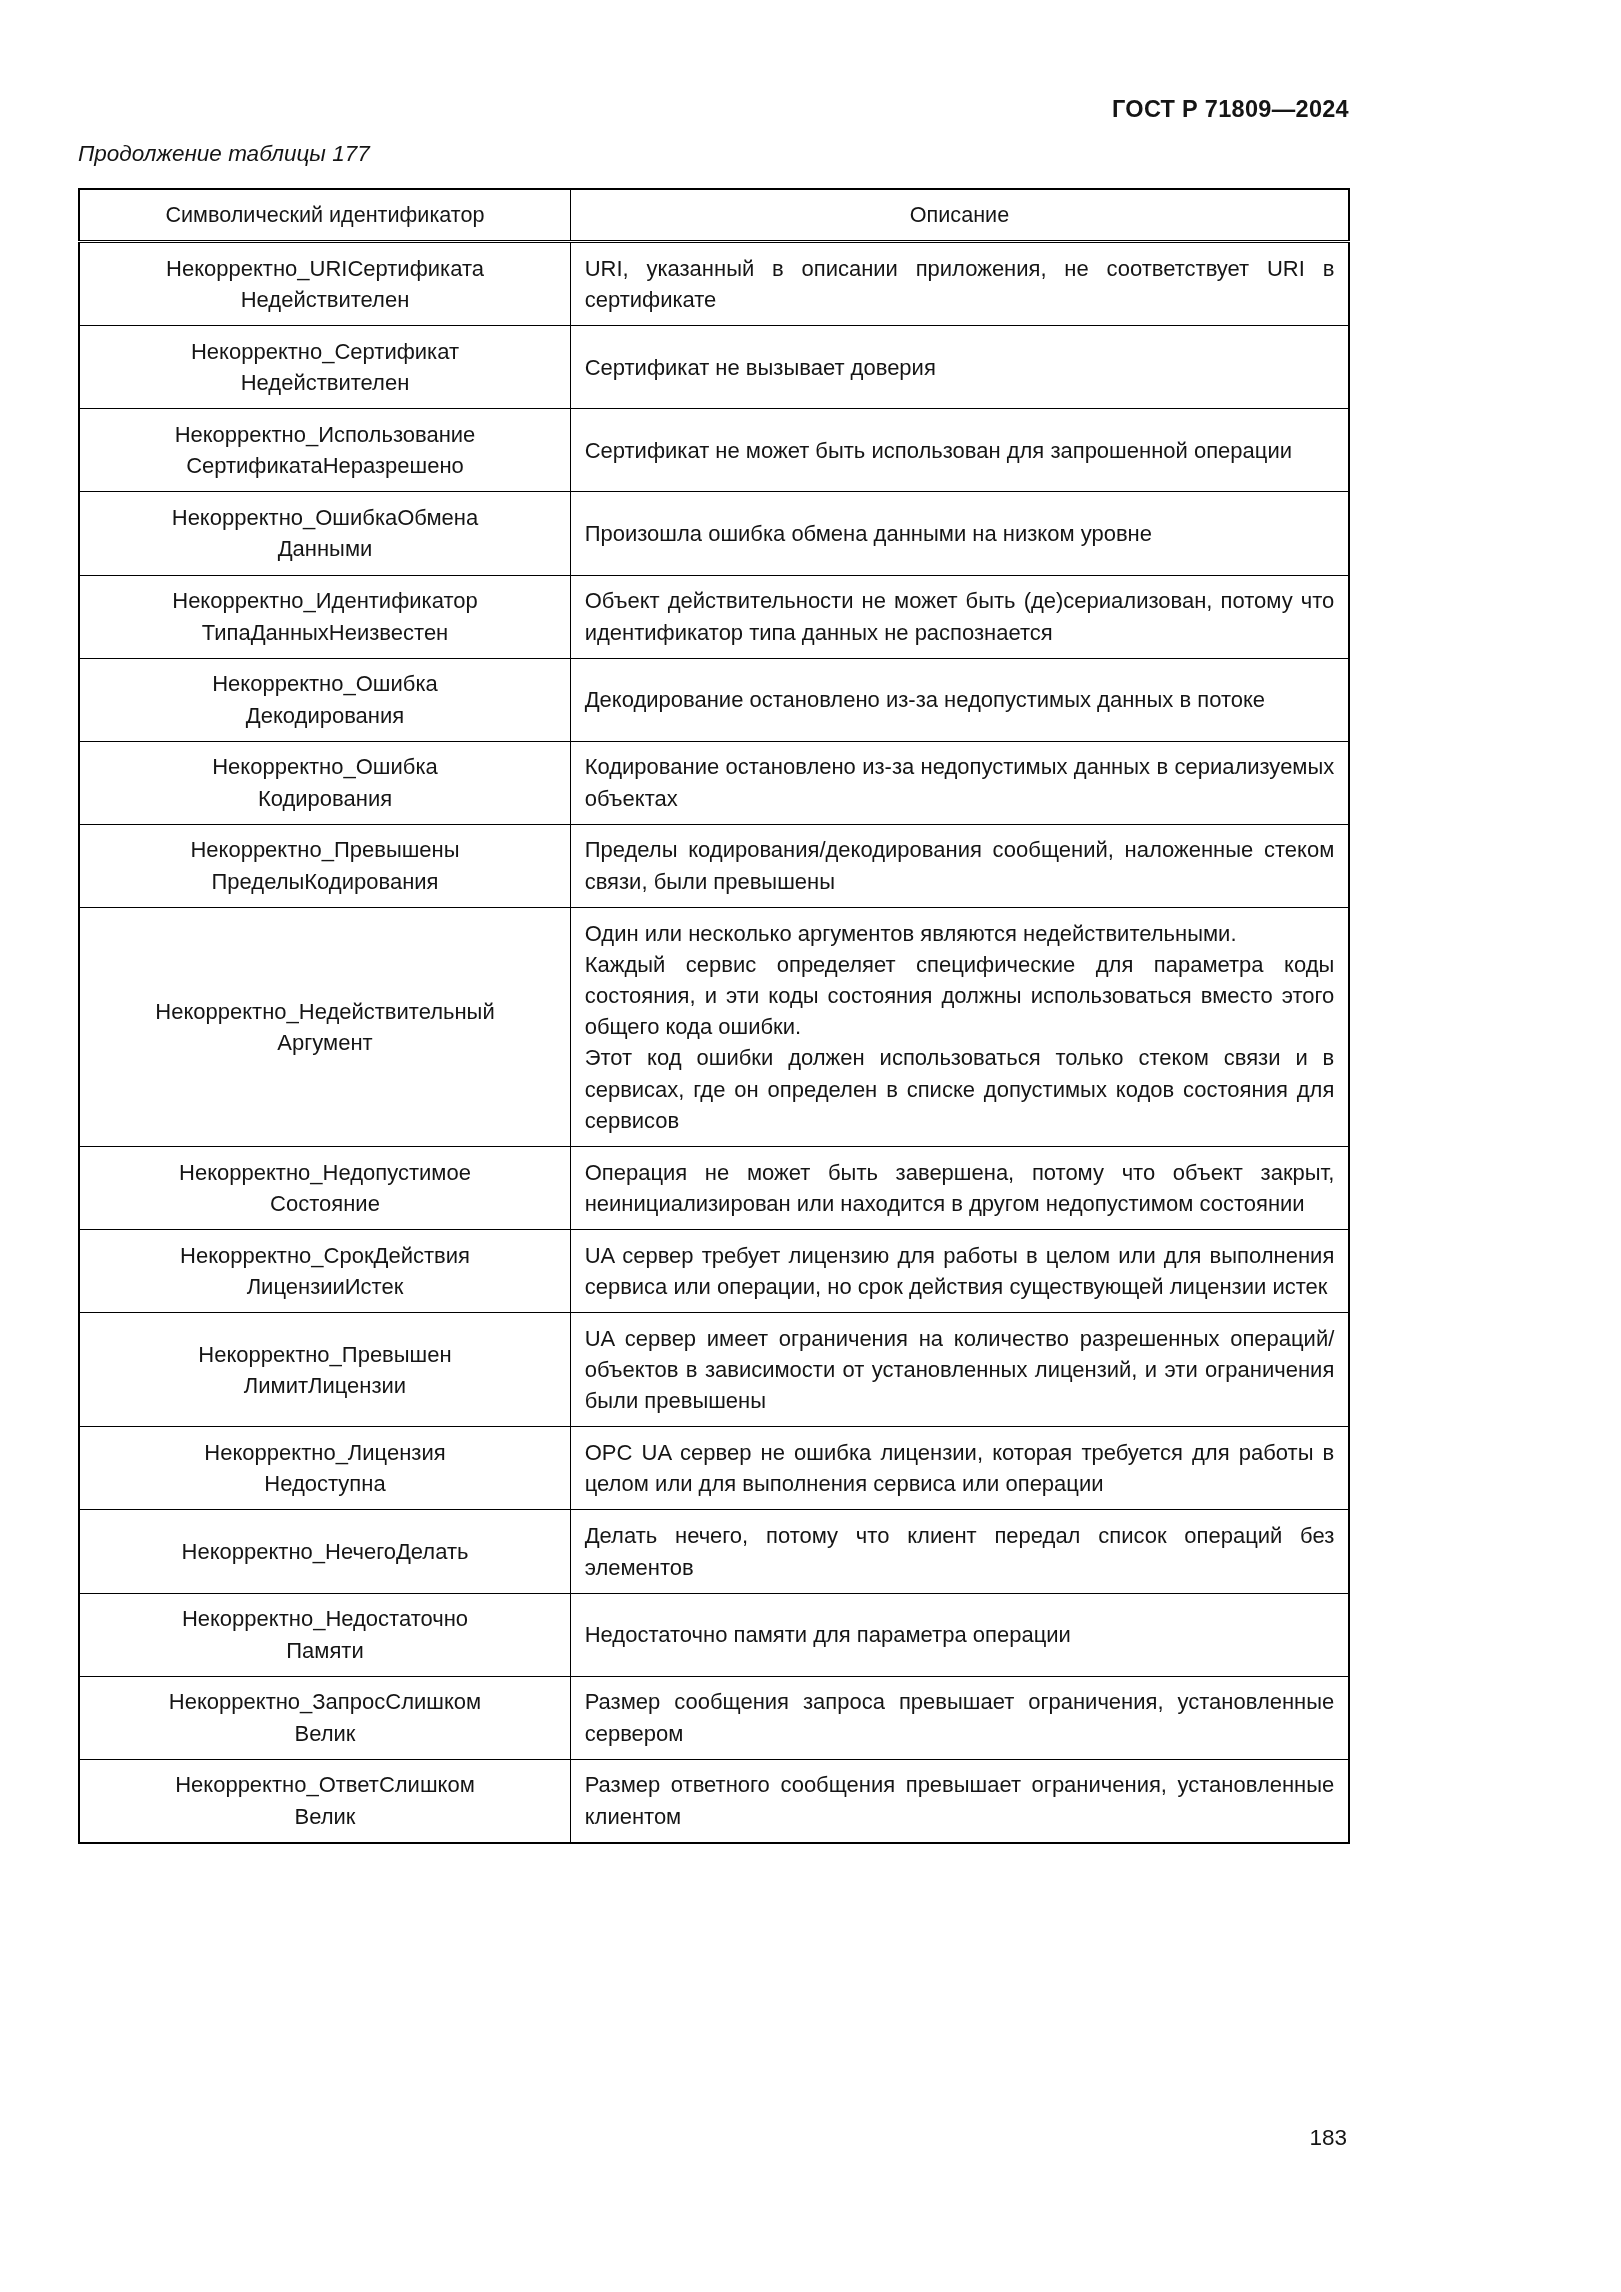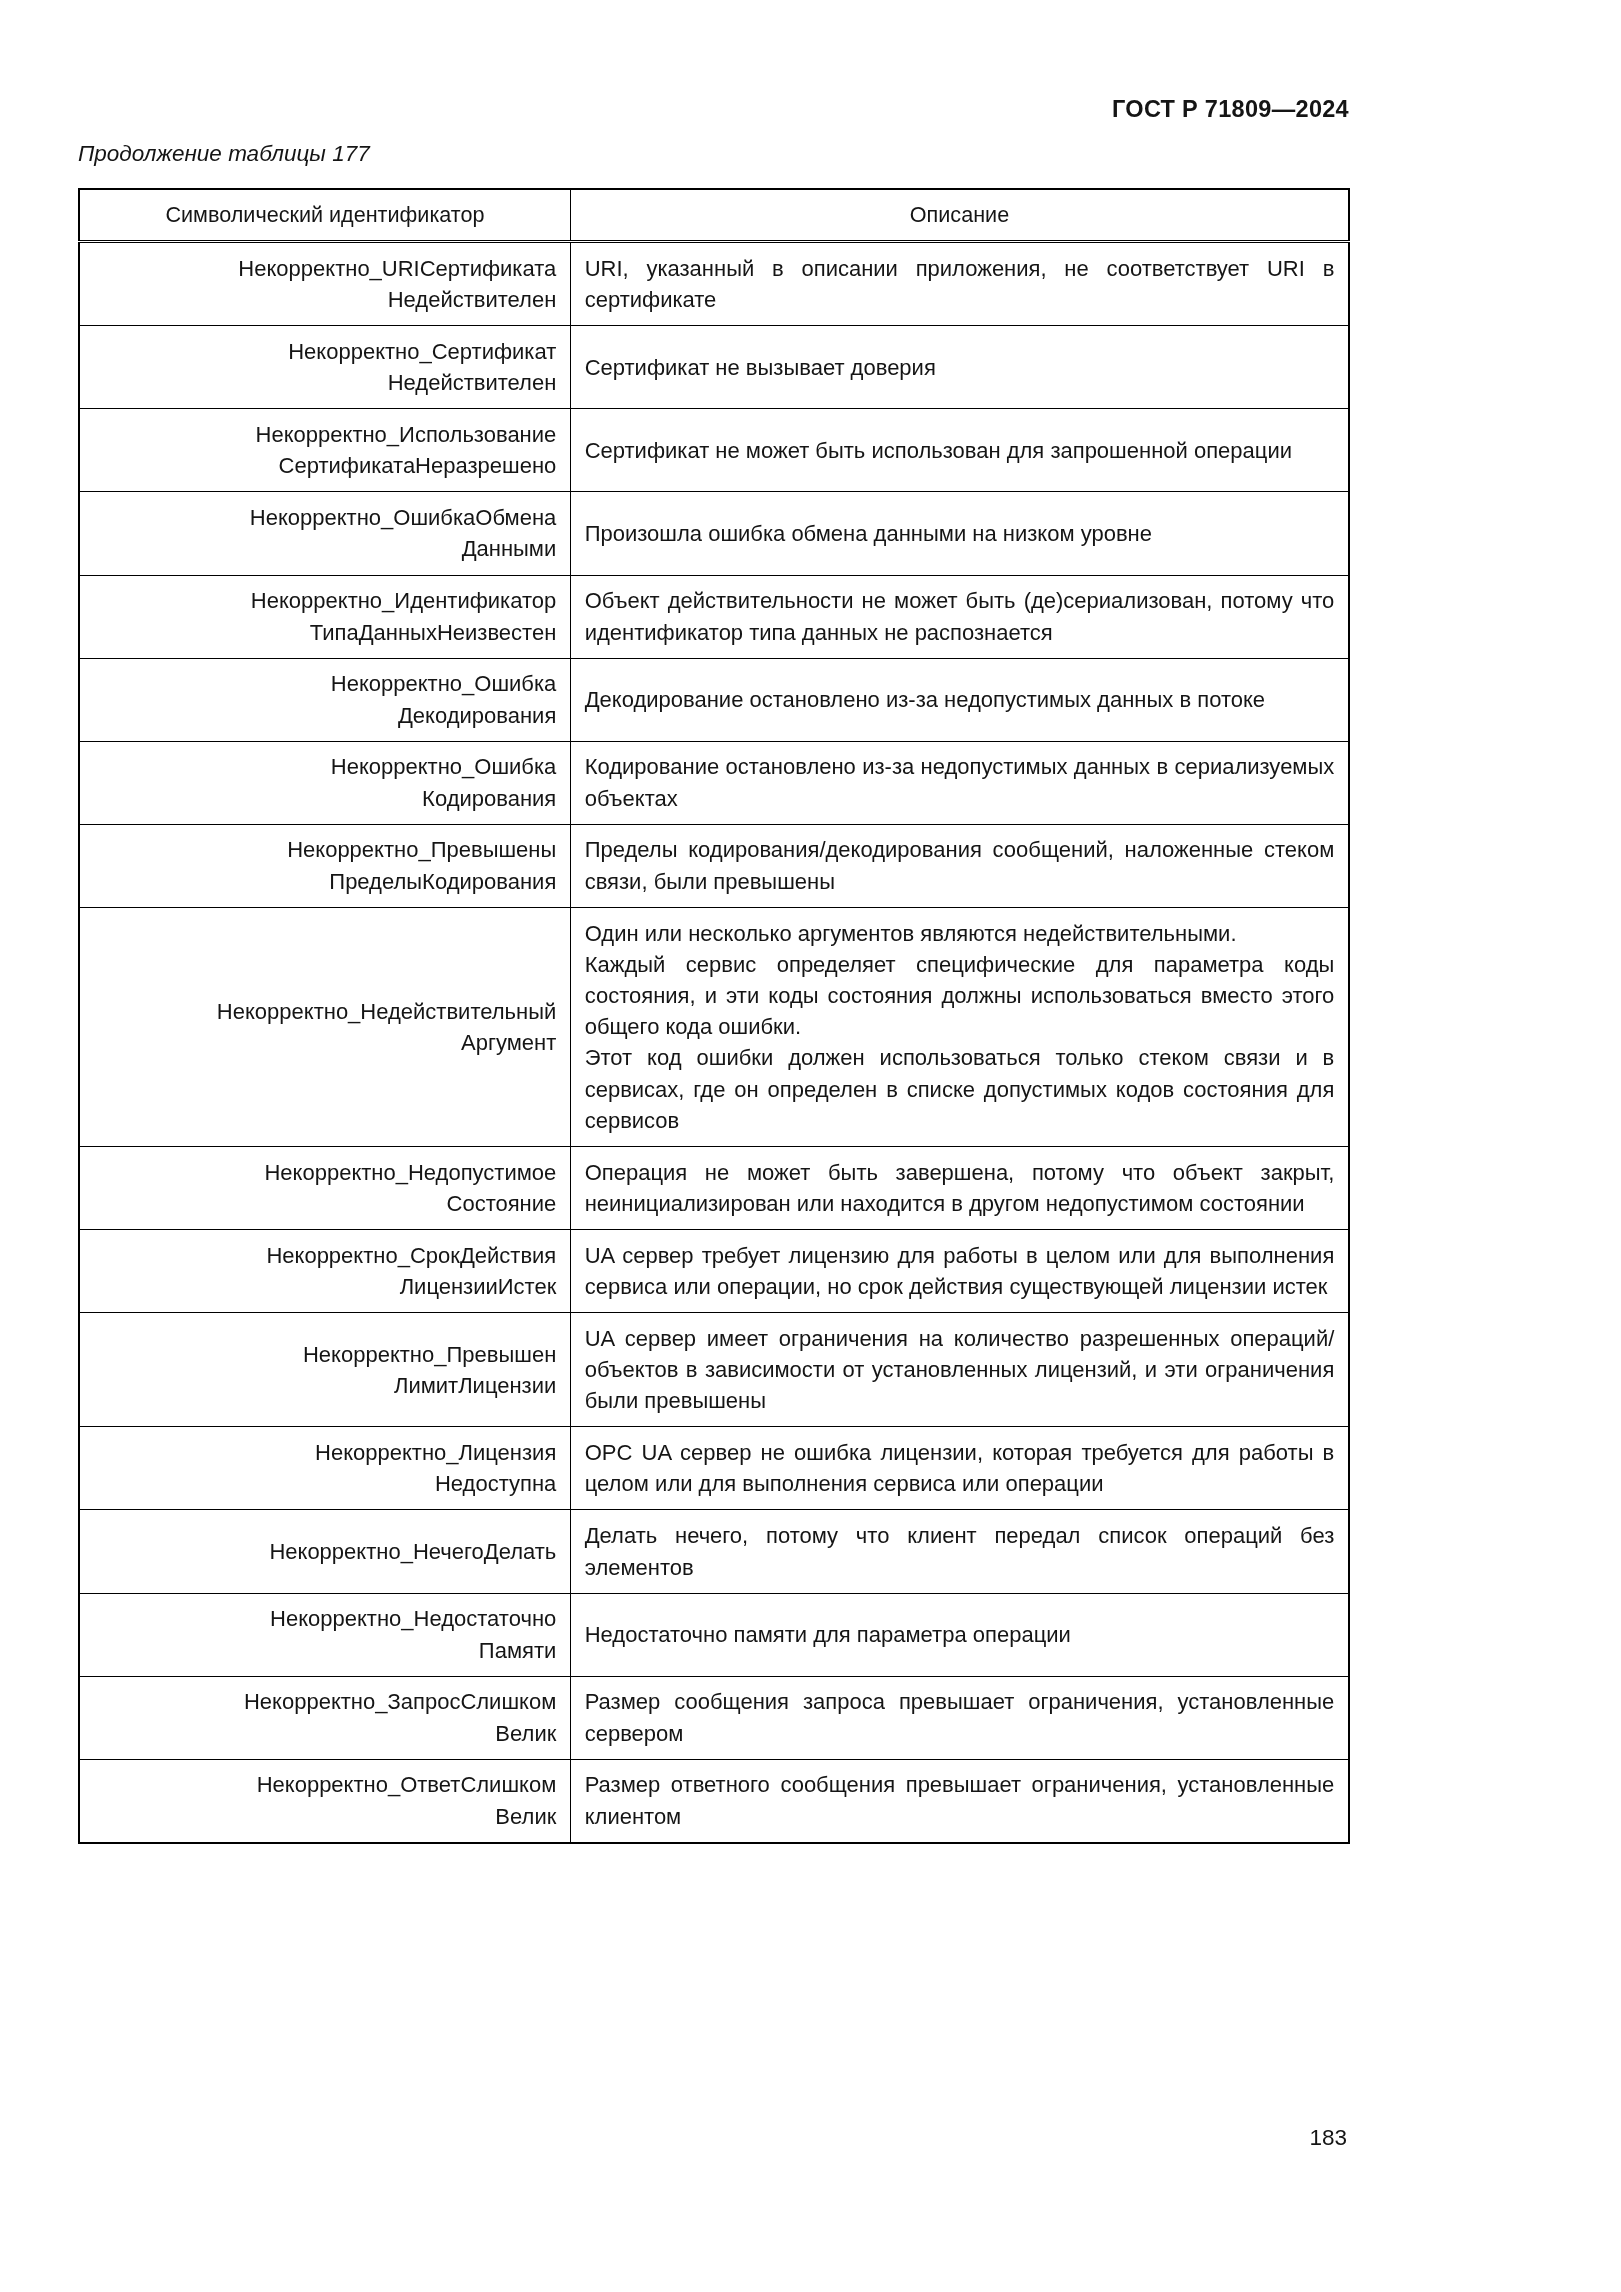--- a/index.html
+++ b/index.html
@@ -55,21 +55,21 @@
     font-weight: normal;
     padding: 9.8px 11.8px;
     border-bottom: 3.9px double #000 !important;
     font-size: 21.6px;
   }
   td {
     vertical-align: middle;
     padding: 9.8px 13.7px;
   }
   td.cell-id {
-    text-align: right;
+    text-align: center;
     white-space: pre-line;
   }
   td.cell-desc {
     text-align: justify;
     white-space: pre-line;
   }
   .page-number {
     position: absolute;
     top: 2125px;
     right: 274px;

